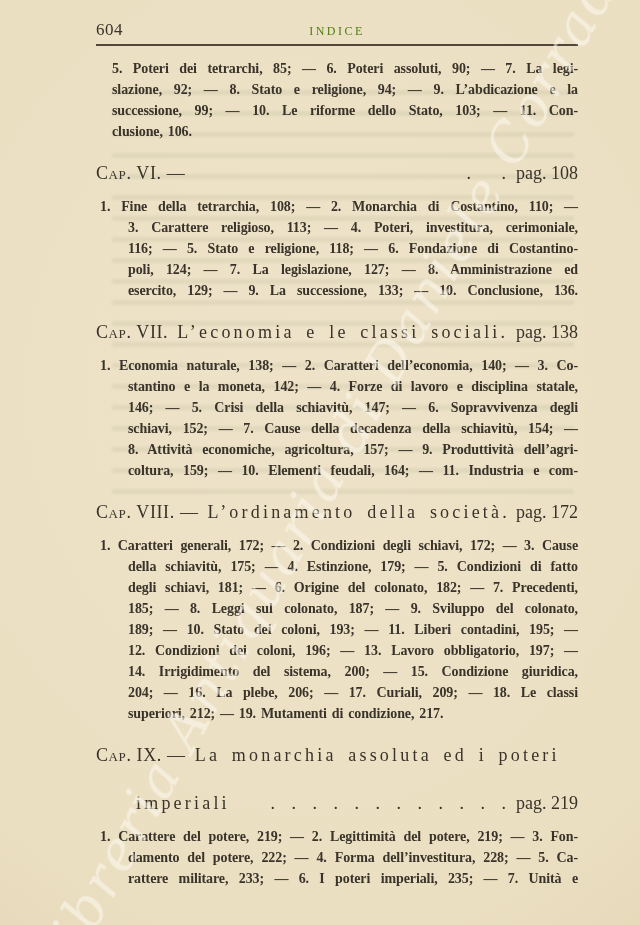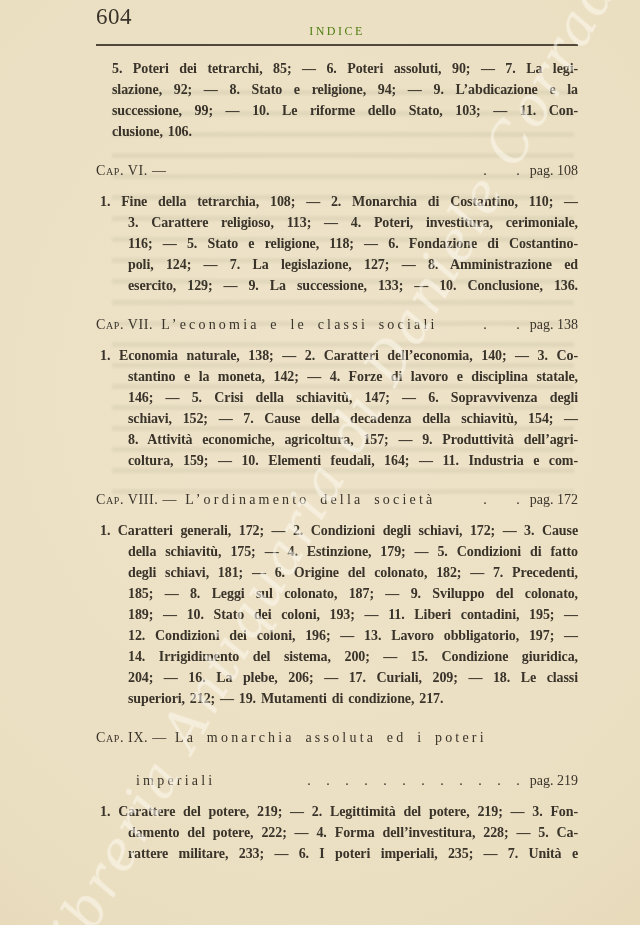--- a/index.html
+++ b/index.html
@@ -13,33 +13,33 @@
   
   .ghost{
     position:absolute;left:112px;right:66px;top:78px;height:430px;
     background:repeating-linear-gradient(0deg, transparent 0 14px, rgba(110,128,88,0.09) 14px 19px, transparent 19px 21px);
     filter:blur(1.2px);
     pointer-events:none;
   }
   .hdr{
     position:absolute;top:16px;left:96px;right:62px;height:26px;
   }
-  .pagenum{position:absolute;left:0;bottom:12px;font-size:23px;letter-spacing:0.5px;}
+  .pagenum{position:absolute;left:0;bottom:2px;font-size:17px;letter-spacing:0.5px;}
   .runhead{position:absolute;left:0;right:0;text-align:center;bottom:3px;font-size:12px;letter-spacing:2.5px;color:#4d7c0f;}
   .rule{position:absolute;top:44px;left:96px;right:62px;border-top:2px solid #51483b;}
   main{position:absolute;top:58px;left:96px;right:62px;}
   .para{font-size:14px;line-height:21px;margin:0;font-weight:bold;}
   .pline{
     text-align:justify;text-align-last:justify;
     padding-left:32px;letter-spacing:-0.1px;word-spacing:1.5px;
   }
   .pline.first{padding-left:4px;}
   .para.cont .pline{padding-left:16px;}
   .pline.noj{text-align-last:left;}
-  .chap{margin:21px 0 12px;font-size:14px;}
+  .chap{margin:21px 0 12px;font-size:18px;}
   .chaprow{display:flex;align-items:baseline;}
   .cap{font-variant:small-caps;letter-spacing:0.6px;white-space:pre;}
   .ctitle{letter-spacing:3.2px;word-spacing:4px;white-space:pre;margin-left:4px;}
   .dots{flex:1;min-width:0;overflow:hidden;white-space:nowrap;text-align:right;word-spacing:26px;padding-right:10px;}
   .chap2 .chaprow2 .dots{word-spacing:12px;}
   .pageref{white-space:pre;}
   .chaprow2{padding-left:36px;margin-top:27px;}
   .watermark{
     position:absolute;left:330px;top:468px;
     transform:translate(-50%,-50%) rotate(-61deg);

